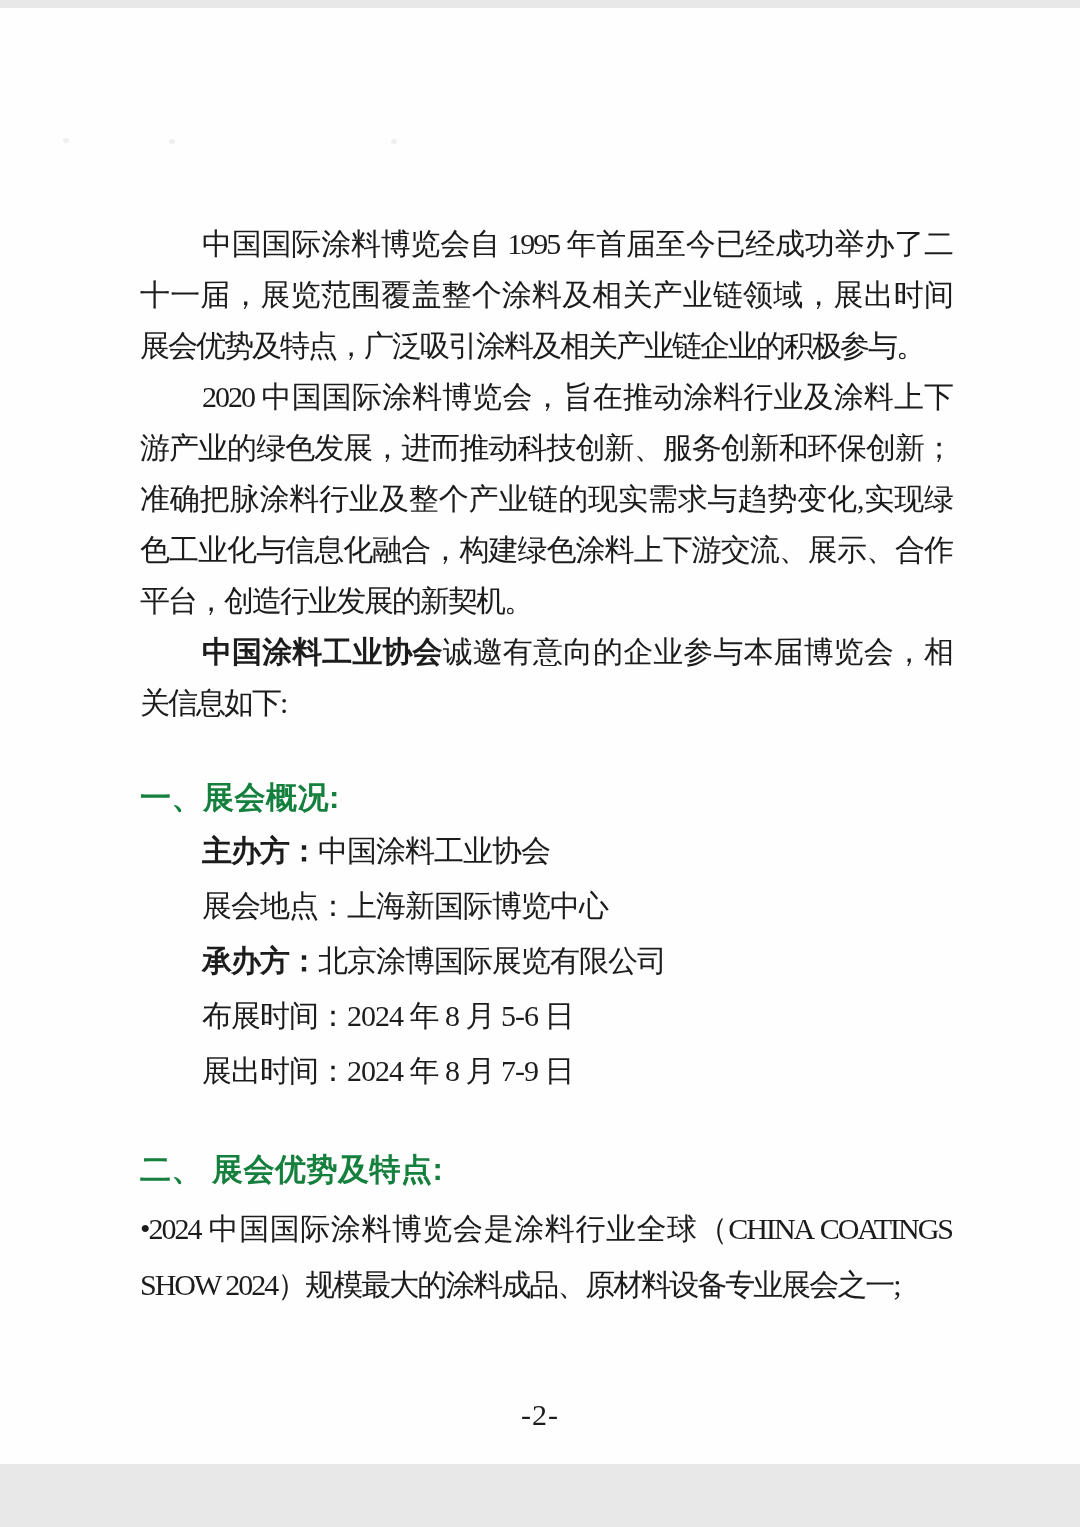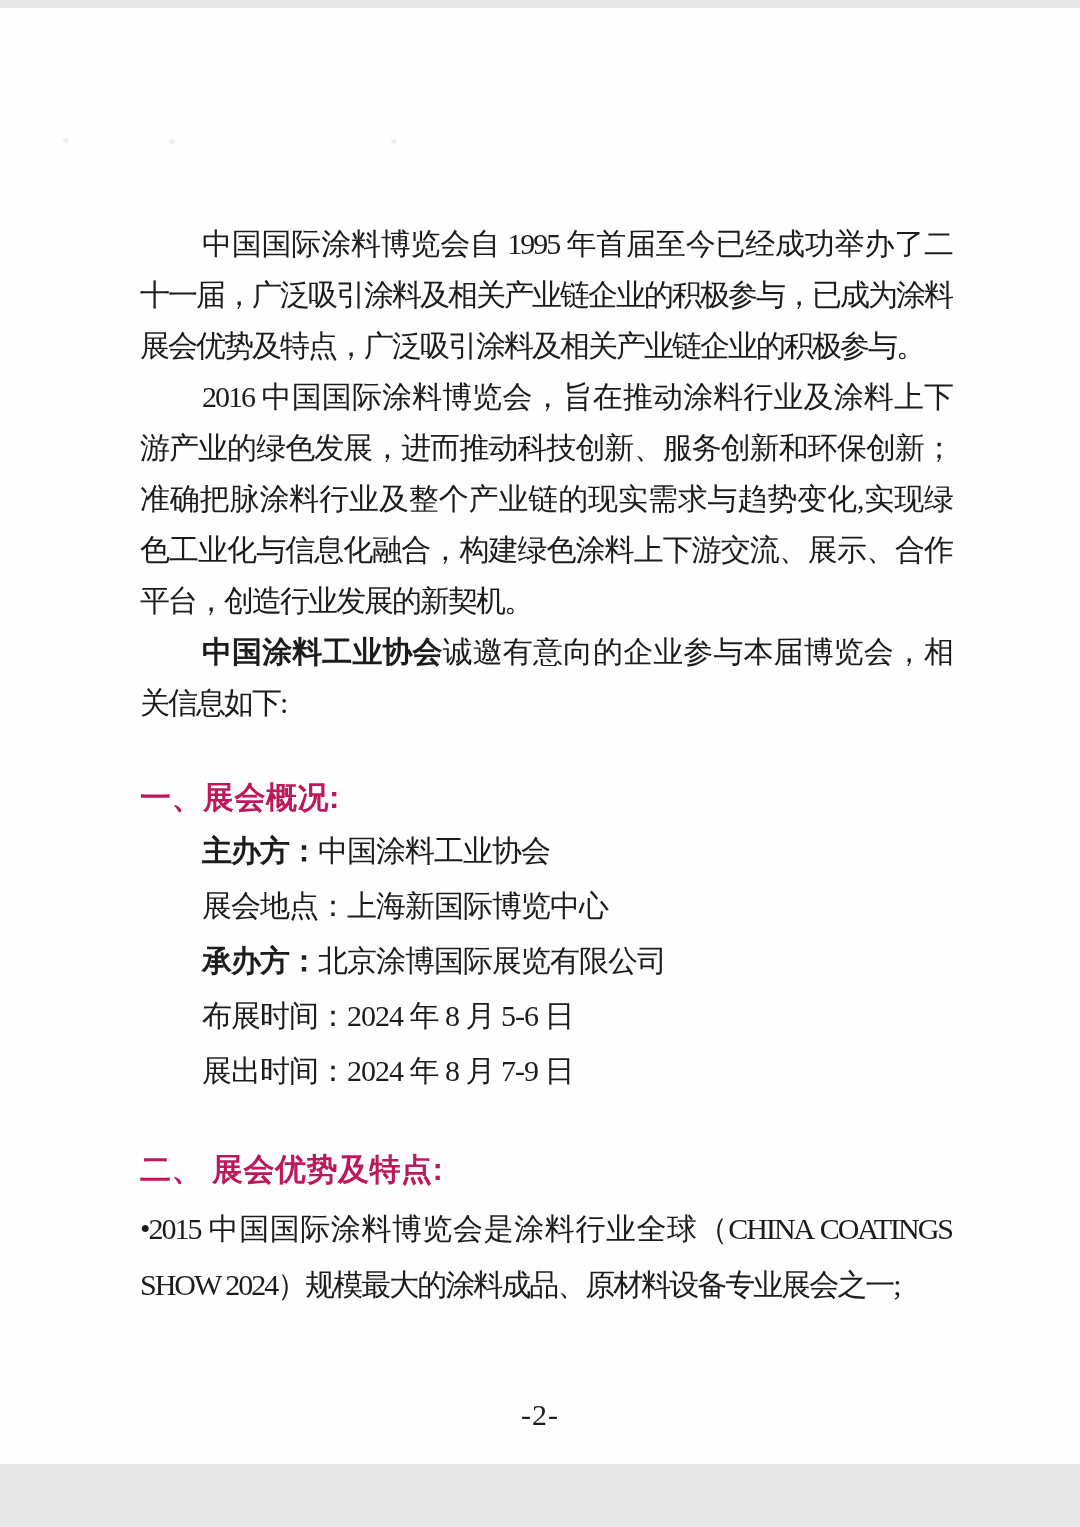--- a/index.html
+++ b/index.html
@@ -33,21 +33,21 @@
   }
   .tline.tfirst{
     text-indent:62px;
   }
   .bold{font-weight:bold;}
   .sec-heading{
     font-family:"Liberation Sans","DejaVu Sans",sans-serif;
     font-weight:700;
     font-size:31px;
     line-height:51px;
-    color:#be185d;
+    color:#15803d;
     letter-spacing:0.5px;
     white-space:nowrap;
   }
   .sec-heading.h1{margin-top:44px;}
   .sec-heading.h2{margin-top:46px;}
   .info-list{margin:0;}
   .info-row{
     padding-left:62px;
     font-size:30px;
     line-height:55px;
@@ -81,26 +81,26 @@
 <div class="page">
 
   <div class="speck" style="left:63px;top:130px;"></div>
   <div class="speck" style="left:169px;top:131px;"></div>
   <div class="speck" style="left:391px;top:131px;"></div>
 
   <div class="content">
 
     <div class="para">
         <div class="tline tfirst">中国国际涂料博览会自 1995 年首届至今已经成功举办了二</div>
-        <div class="tline">十一届，广泛吸引涂料及相关产业链企业的积极参与，已成为涂料</div>
+        <div class="tline">十一届，展览范围覆盖整个涂料及相关产业链领域，展出时间</div>
         <div class="tline tlast">展会优势及特点，广泛吸引涂料及相关产业链企业的积极参与。</div>
       </div>
 
     <div class="para">
-        <div class="tline tfirst">2016 中国国际涂料博览会，旨在推动涂料行业及涂料上下</div>
+        <div class="tline tfirst">2020 中国国际涂料博览会，旨在推动涂料行业及涂料上下</div>
         <div class="tline">游产业的绿色发展，进而推动科技创新、服务创新和环保创新；</div>
         <div class="tline">准确把脉涂料行业及整个产业链的现实需求与趋势变化,实现绿</div>
         <div class="tline">色工业化与信息化融合，构建绿色涂料上下游交流、展示、合作</div>
         <div class="tline tlast">平台，创造行业发展的新契机。</div>
       </div>
 
     <div class="para">
       <div class="tline tfirst"><span class="bold">中国涂料工业协会</span><span>诚邀有意向的企业参与本届博览会，相</span></div>
       <div class="tline tlast">关信息如下:</div>
     </div>
@@ -111,21 +111,21 @@
       <div class="info-row"><span class="bold">主办方：</span><span>中国涂料工业协会</span></div>
       <div class="info-row"><span>展会地点：</span><span>上海新国际博览中心</span></div>
       <div class="info-row"><span class="bold">承办方：</span><span>北京涂博国际展览有限公司</span></div>
       <div class="info-row"><span>布展时间：</span><span>2024 年 8 月 5-6 日</span></div>
       <div class="info-row"><span>展出时间：</span><span>2024 年 8 月 7-9 日</span></div>
     </div>
 
     <div class="sec-heading h2">二、 展会优势及特点:</div>
 
     <div class="para bullet-para">
-        <div class="tline">•2015 中国国际涂料博览会是涂料行业全球（CHINA COATINGS</div>
+        <div class="tline">•2024 中国国际涂料博览会是涂料行业全球（CHINA COATINGS</div>
         <div class="tline tlast">SHOW 2024）规模最大的涂料成品、原材料设备专业展会之一;</div>
       </div>
 
   </div>
 
   <div class="page-footer">-2-</div>
 
 </div>
 
 </body></html>

